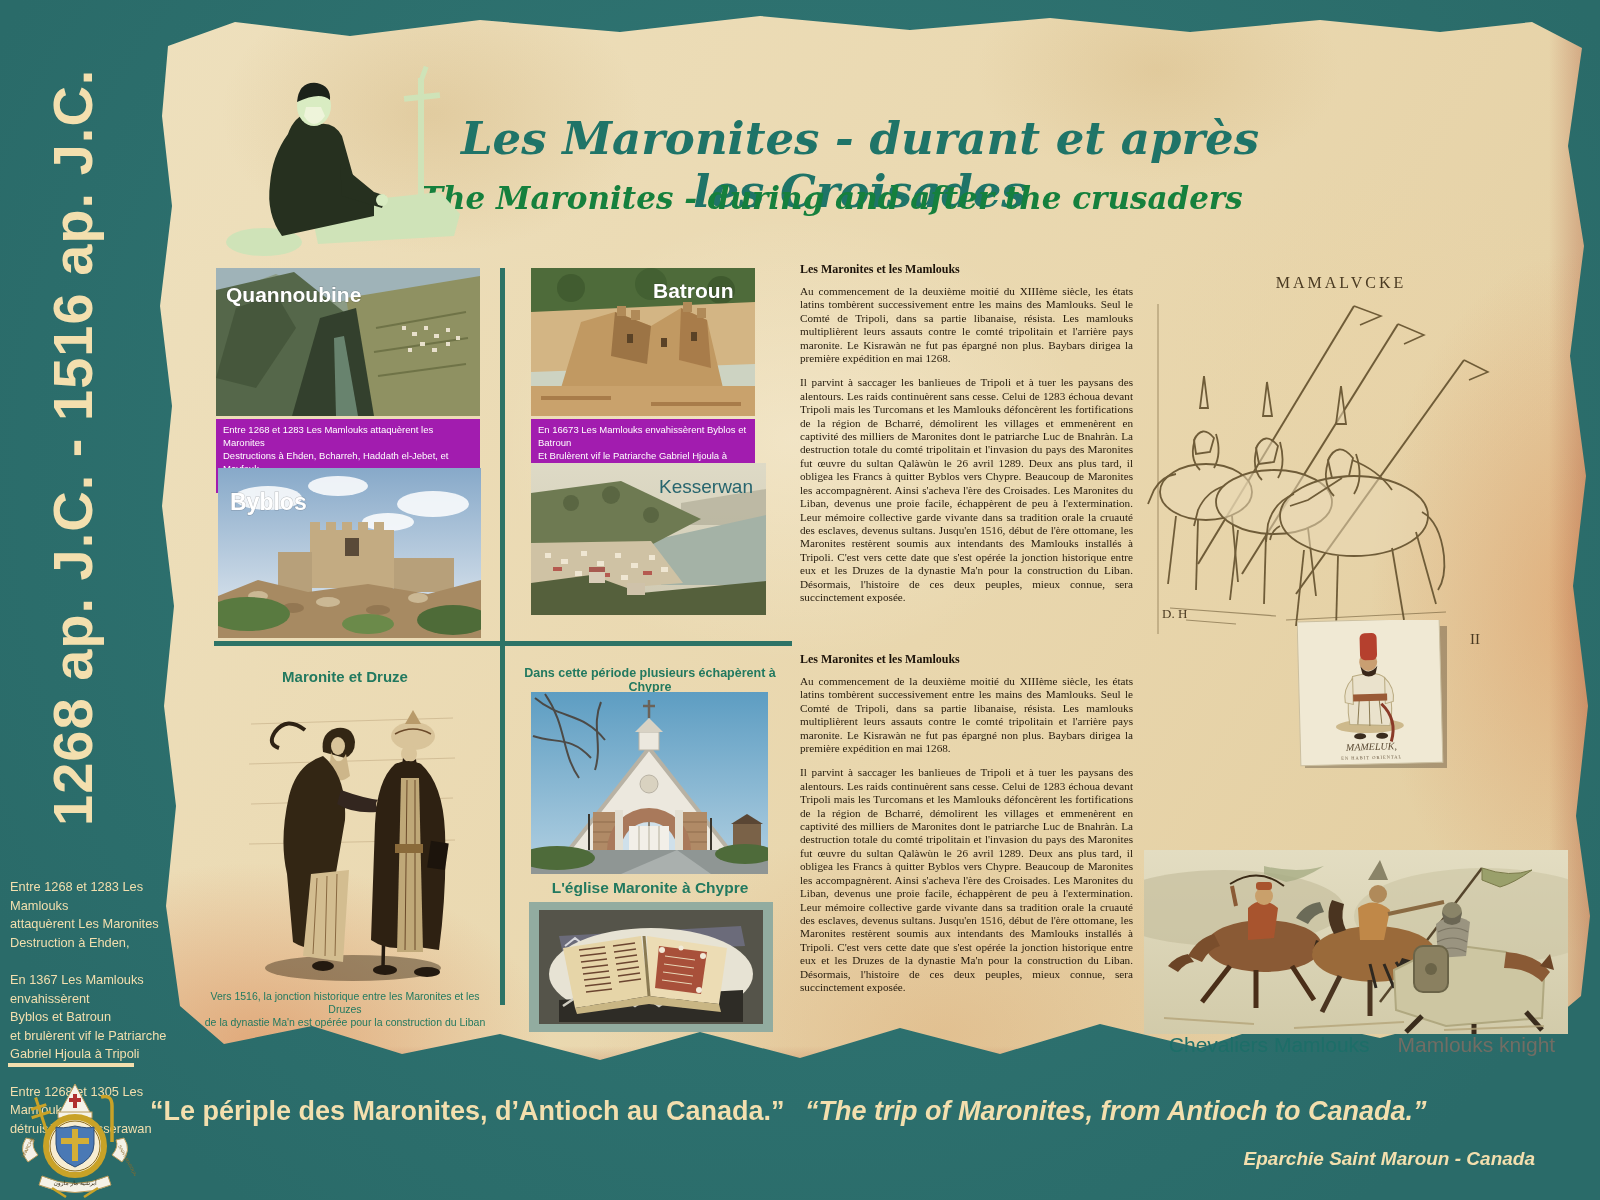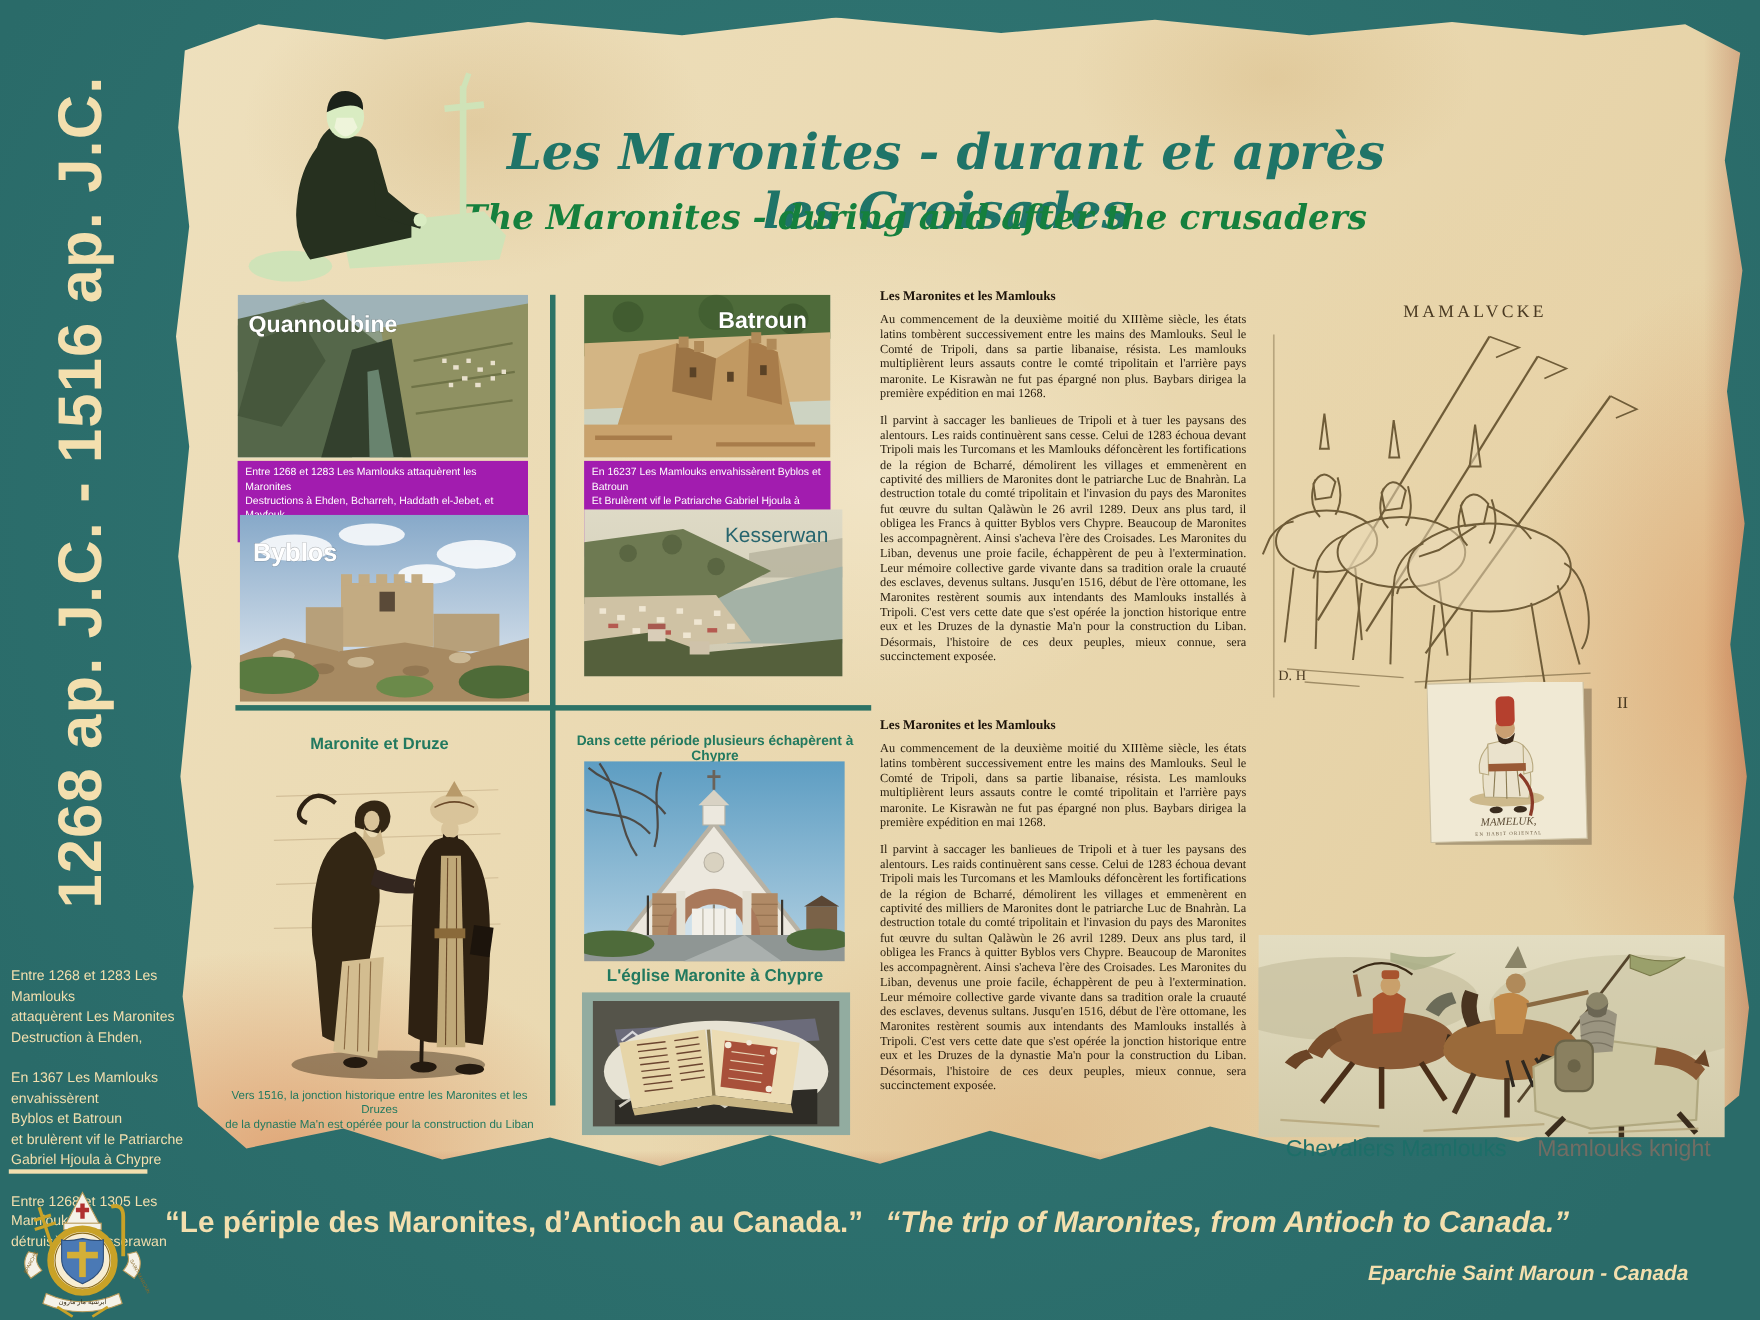--- a/index.html
+++ b/index.html
@@ -61,21 +61,21 @@
 <div class="abs notes">
   <div class="note">
     <div>Entre 1268 et 1283 Les Mamlouks</div>
     <div>attaquèrent Les Maronites</div>
     <div>Destruction à Ehden,</div>
   </div>
   <div class="note">
     <div>En 1367 Les Mamlouks envahissèrent</div>
     <div>Byblos et Batroun</div>
     <div>et brulèrent vif le Patriarche</div>
-    <div>Gabriel Hjoula à Chypre</div>
+    <div>Gabriel Hjoula à Tripoli</div>
   </div>
   <div class="note">
     <div>Entre 1268 et 1305 Les Mamlouk</div>
     <div>détruisèrent Kesserawan</div>
   </div>
 </div>
 <div class="abs notes-rule"></div>
 
 <svg class="abs" style="left:14px;top:1080px" width="122" height="118" viewBox="0 0 122 118">
   <g transform="translate(14,20) rotate(-18)" stroke="#c9a227" stroke-width="3">
@@ -176,21 +176,21 @@
     <g fill="#5a4226">
         <rect x="96" y="66" width="6" height="9"></rect>
         <rect x="130" y="70" width="6" height="9"></rect>
         <rect x="160" y="64" width="6" height="9"></rect>
       </g>
     <rect y="118" width="224" height="30" fill="#c9a26c"></rect>
     <path d="M10 130 H80 M120 136 H210" stroke="#a87c4a" stroke-width="4"></path>
     <text class="wlabel" x="122" y="30" font-size="21">Batroun</text>
   </svg>
   <div class="cap-bar">
-    <div>En 16237 Les Mamlouks envahissèrent Byblos et Batroun</div>
+    <div>En 16673 Les Mamlouks envahissèrent Byblos et Batroun</div>
     <div>Et Brulèrent vif le Patriarche Gabriel Hjoula à Tripoli</div>
     <div>Entre 1268 et 1305 Les Mamlouks détruisèrent Kesserwan</div>
   </div>
 </div>
 
 <div class="panel" style="left:218px;top:468px;width:263px">
   <svg class="photo" width="263" height="170" viewBox="0 0 263 170">
     <defs>
         <linearGradient id="sky1" x1="0" y1="0" x2="0" y2="1">
           <stop offset="0" stop-color="#87a9c9"></stop>

